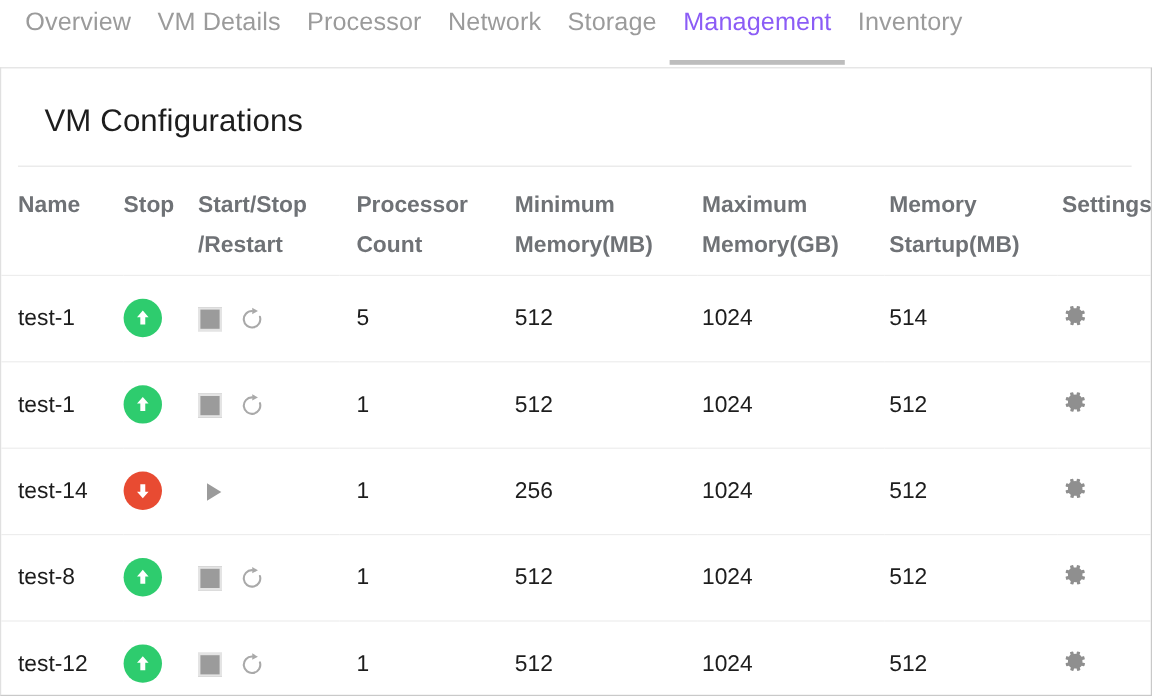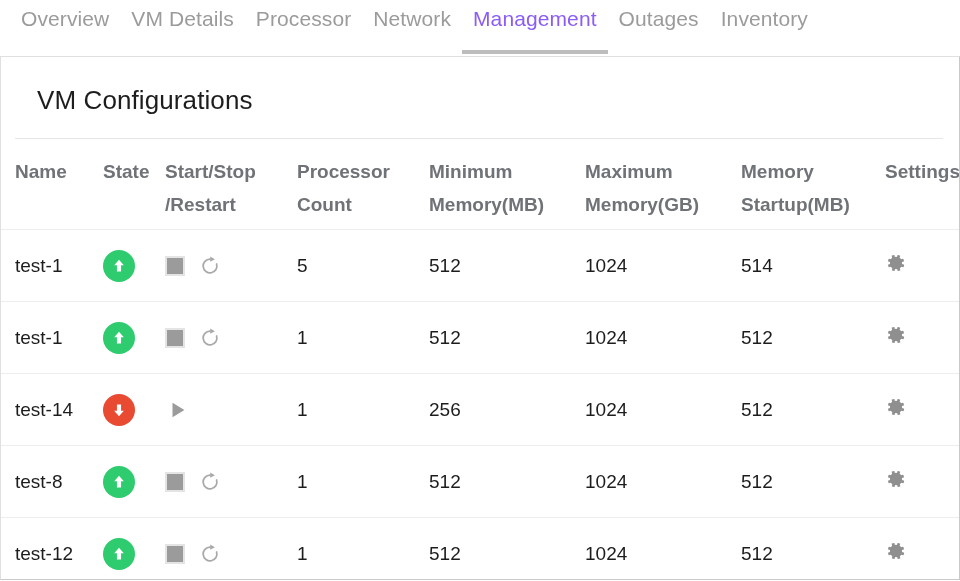--- a/index.html
+++ b/index.html
@@ -151,38 +151,38 @@
   .icon-gear { cursor: pointer; display: inline-flex; }
 </style>
 </head>
 <body>
 
 <div class="tabbar">
   <div class="tab"><span>Overview</span></div>
   <div class="tab"><span>VM Details</span></div>
   <div class="tab"><span>Processor</span></div>
   <div class="tab"><span>Network</span></div>
+  <div class="tab"><span>Storage</span></div>
   <div class="tab active"><span>Management</span><span class="tab-underline"></span></div>
-  <div class="tab"><span>Outages</span></div>
   <div class="tab"><span>Inventory</span></div>
 </div>
 
 <div class="panel">
 
   <div class="panel-title">VM Configurations</div>
   <div class="title-divider"></div>
 
   <table class="vmtable">
     <thead>
       <tr>
         <th class="c-name">
           <span>Name</span>
         </th>
         <th class="c-state">
-          <span>State</span>
+          <span>Stop</span>
         </th>
         <th class="c-ssr">
           <span>Start/Stop</span><br>
           <span>/Restart</span>
         </th>
         <th class="c-proc">
           <span>Processor</span><br>
           <span>Count</span>
         </th>
         <th class="c-minmem">

